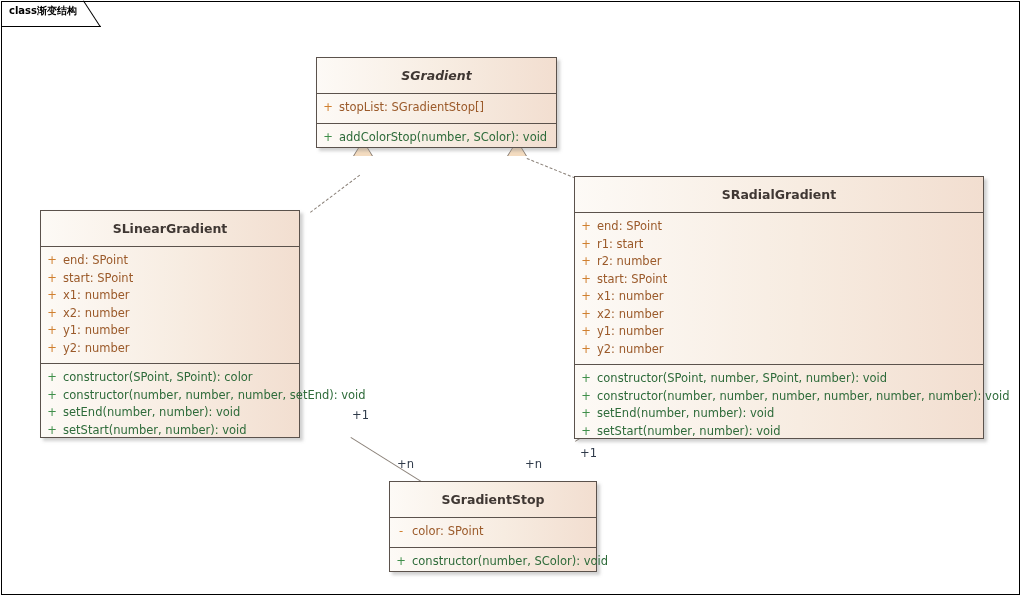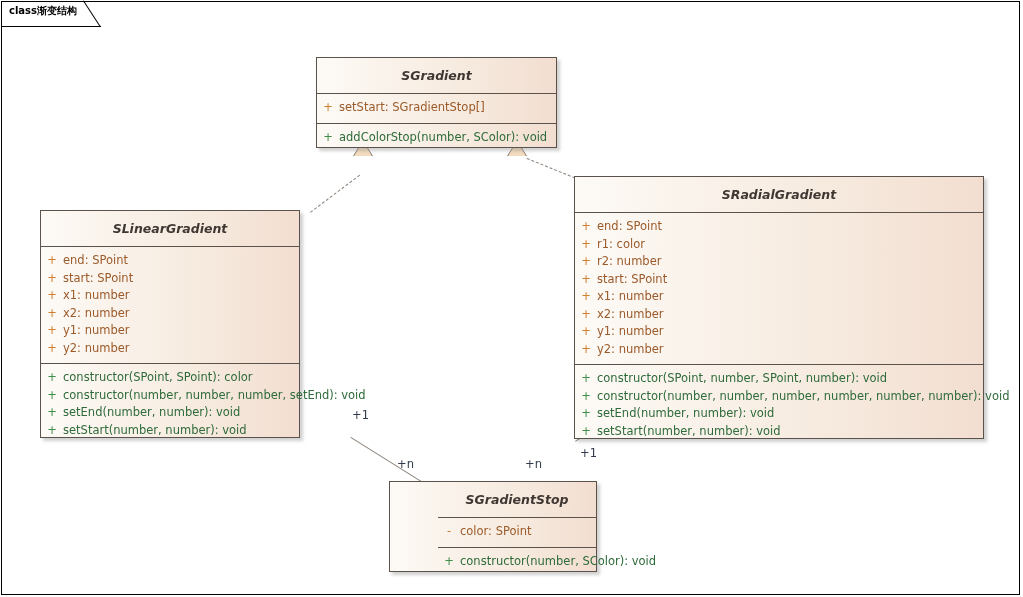--- a/index.html
+++ b/index.html
@@ -100,21 +100,20 @@
     height: 36px;
     line-height: 36px;
     text-align: center;
     font-size: 12.5px;
     font-weight: bold;
     color: #3f3733;
     border-bottom: 1px solid #5b524c;
     box-sizing: border-box;
     white-space: nowrap;
     overflow: hidden;
-    font-style: italic;
   }
   .uml-header.abstract {
     font-style: italic;
   }
   .uml-section {
     box-sizing: border-box;
     padding: 5px 0 6px 0;
   }
   .uml-section + .uml-section {
     border-top: 1px solid #5b524c;
@@ -220,21 +219,21 @@
 
   <div class="line solid" style="left:575px; top:441px; width:74px; transform: rotate(-33deg);"></div>
   <div class="mult" style="left:580px; top:446px;">+1</div>
   <div class="mult" style="left:525px; top:457px;">+n</div>
 
   <div class="uml-class" style="left:316px; top:57px; width:241px; height:91px;">
     <div class="uml-header abstract">SGradient</div>
     <div class="uml-section">
       <div class="uml-row attr">
         <span class="vis">+</span>
-        <span class="mem">setStart: SGradientStop[]</span>
+        <span class="mem">stopList: SGradientStop[]</span>
       </div>
     </div>
     <div class="uml-section">
       <div class="uml-row op">
         <span class="vis">+</span>
         <span class="mem">addColorStop(number, SColor): void</span>
       </div>
     </div>
   </div>
 
@@ -288,21 +287,21 @@
 
   <div class="uml-class" style="left:574px; top:176px; width:410px; height:263px;">
     <div class="uml-header">SRadialGradient</div>
     <div class="uml-section">
       <div class="uml-row attr">
         <span class="vis">+</span>
         <span class="mem">end: SPoint</span>
       </div>
       <div class="uml-row attr">
         <span class="vis">+</span>
-        <span class="mem">r1: color</span>
+        <span class="mem">r1: start</span>
       </div>
       <div class="uml-row attr">
         <span class="vis">+</span>
         <span class="mem">r2: number</span>
       </div>
       <div class="uml-row attr">
         <span class="vis">+</span>
         <span class="mem">start: SPoint</span>
       </div>
       <div class="uml-row attr">
@@ -335,21 +334,21 @@
         <span class="vis">+</span>
         <span class="mem">setEnd(number, number): void</span>
       </div>
       <div class="uml-row op">
         <span class="vis">+</span>
         <span class="mem">setStart(number, number): void</span>
       </div>
     </div>
   </div>
 
-  <div class="uml-class" style="left:389px; top:481px; width:208px; height:91px;padding-left:48px;">
+  <div class="uml-class" style="left:389px; top:481px; width:208px; height:91px;">
     <div class="uml-header">SGradientStop</div>
     <div class="uml-section">
       <div class="uml-row attr">
         <span class="vis">-</span>
         <span class="mem">color: SPoint</span>
       </div>
     </div>
     <div class="uml-section">
       <div class="uml-row op">
         <span class="vis">+</span>

